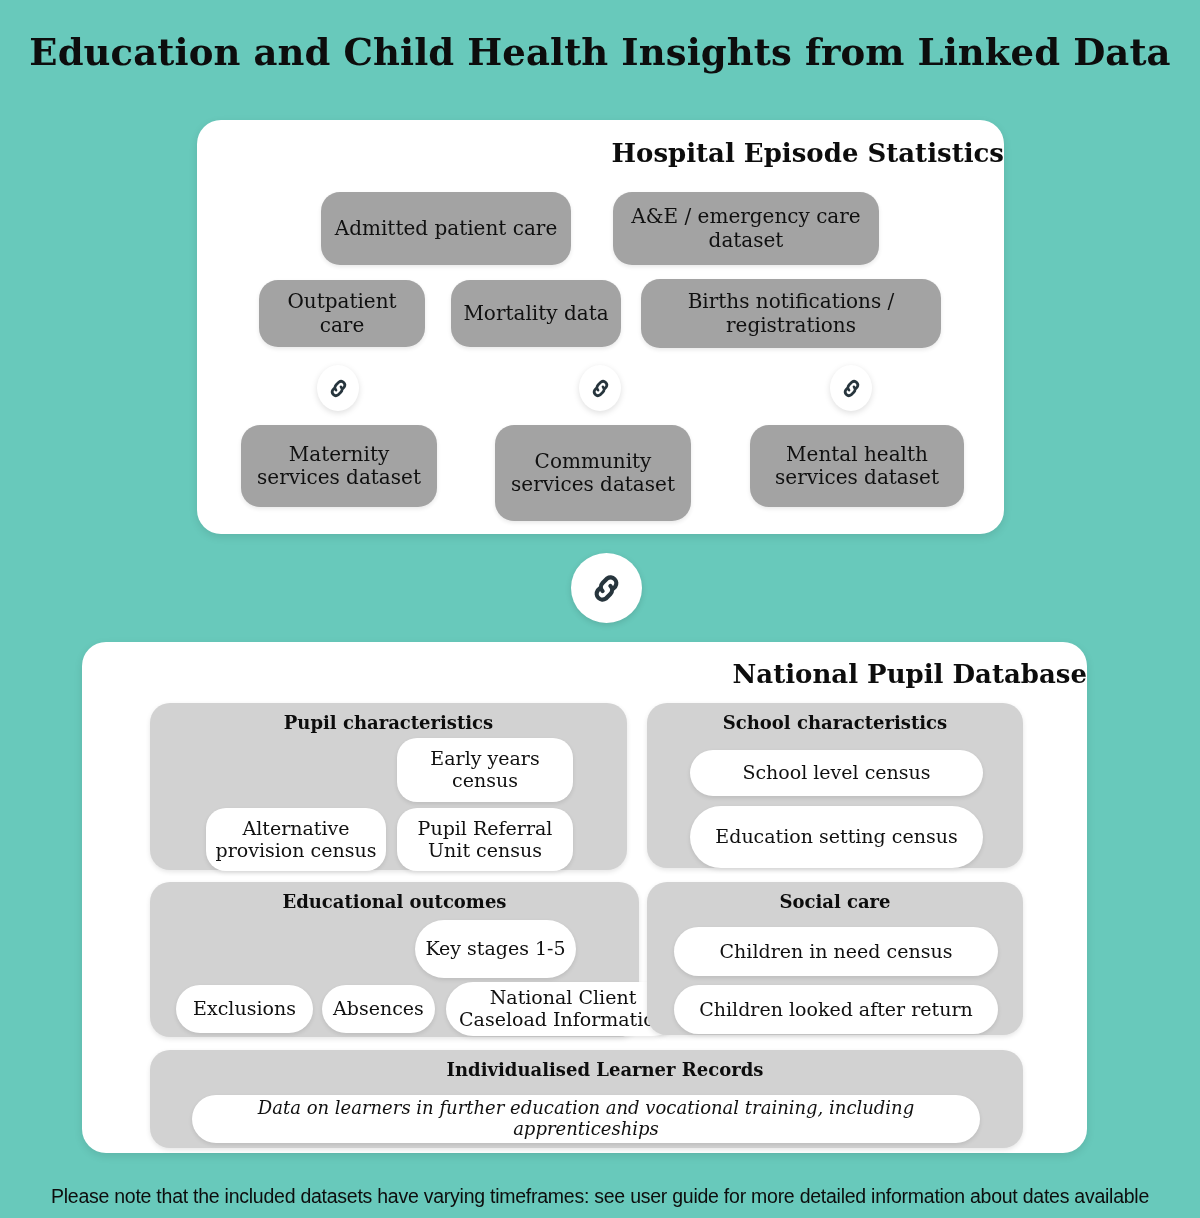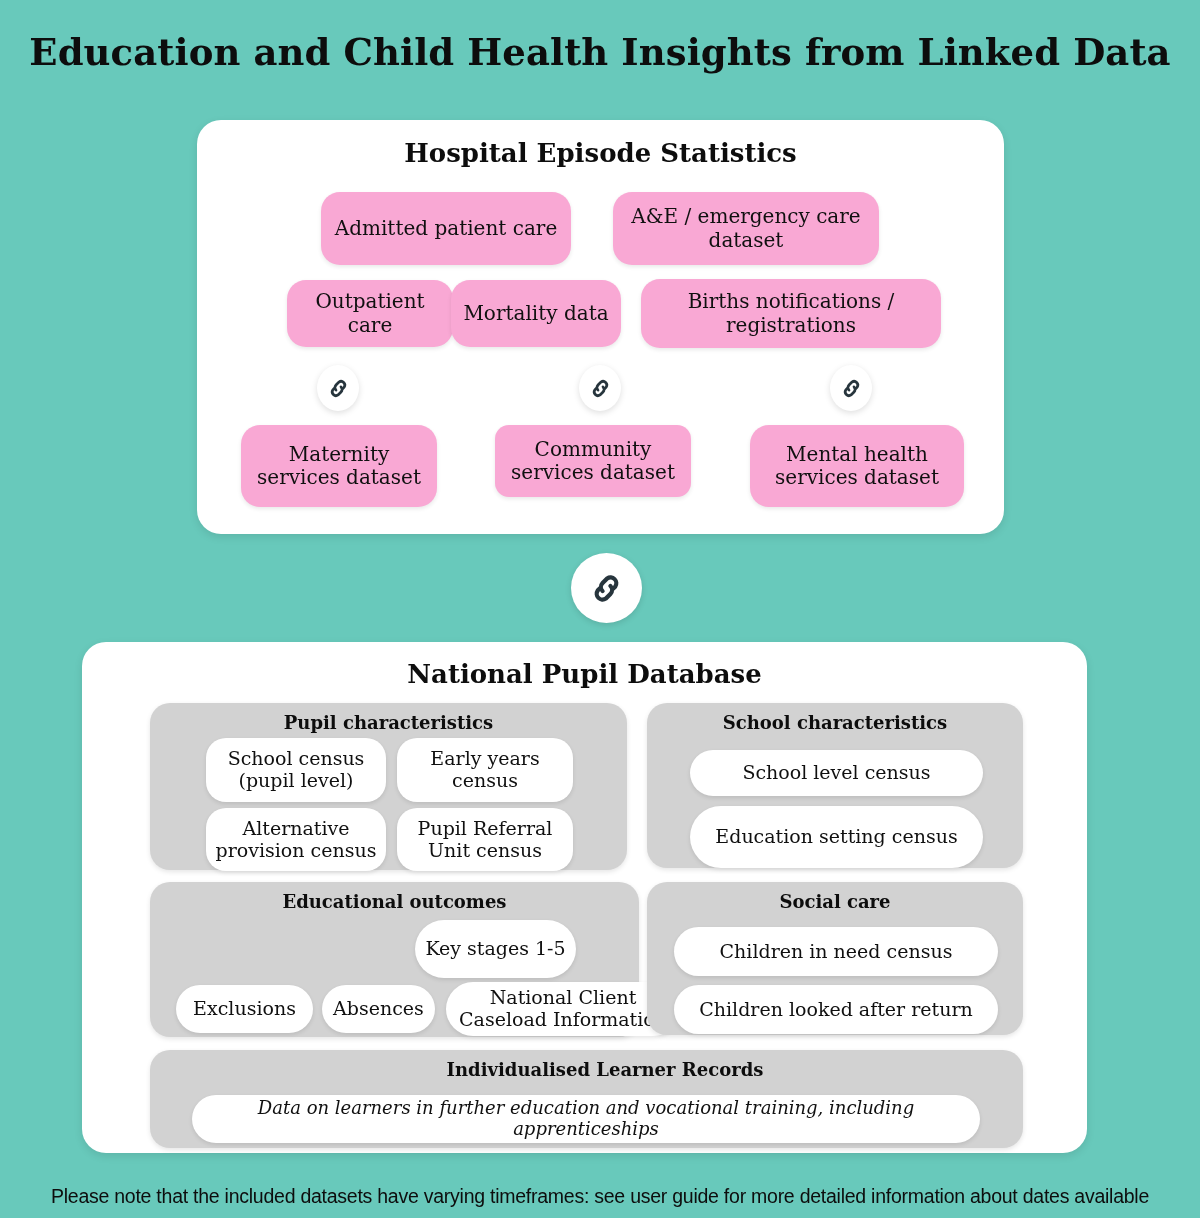--- a/index.html
+++ b/index.html
@@ -33,58 +33,58 @@
   
   .card {
     position: absolute;
     background: #ffffff;
     border-radius: 24px;
     box-shadow: 0 3px 9px rgba(0,0,0,0.10);
   }
 
   .card-title {
     width: 100%;
-    text-align: center;
+    text-align: right;
     font-size: 26px;
     font-weight: bold;
     color: #0d0d0d;
   }
 
   #hes-card { left: 197px; top: 120px; width: 807px; height: 414px; }
   #hes-card .card-title { margin-top: 18px; }
 
   #npd-card { left: 82px; top: 642px; width: 1005px; height: 511px; }
   #npd-card .card-title { margin-top: 17px; }
 
   
   .pill {
-    background: #f9a8d4;
+    background: #a3a3a3;
     border-radius: 19px;
     display: flex;
     align-items: center;
     justify-content: center;
     text-align: center;
     font-size: 20px;
     line-height: 1.16;
     color: #101010;
     box-shadow: 0 2px 4px rgba(0,0,0,0.09);
     padding: 12px 10px;
     position: absolute;
   }
 
   
   .hes-r1a { left: 124px; top: 72px;  width: 250px; height: 73px; }
   .hes-r1b { left: 416px; top: 72px;  width: 266px; height: 73px; }
   
-  .hes-r2a { left: 62px;  top: 160px; width: 166px; height: 67px; margin-left: 28px; }
+  .hes-r2a { left: 62px;  top: 160px; width: 166px; height: 67px; }
   .hes-r2b { left: 254px; top: 160px; width: 170px; height: 67px; }
   .hes-r2c { left: 444px; top: 159px; width: 300px; height: 69px; }
   
   .hes-r3a { left: 44px;  top: 305px; width: 196px; height: 82px; }
-  .hes-r3b { left: 298px; top: 305px; width: 196px; height: 72px; border-radius: 14px; }
+  .hes-r3b { left: 298px; top: 305px; width: 196px; height: 96px; }
   .hes-r3c { left: 553px; top: 305px; width: 214px; height: 82px; }
 
   
   .link-badge {
     position: absolute;
     background: #ffffff;
     border-radius: 50%;
     display: flex;
     align-items: center;
     justify-content: center;
@@ -240,21 +240,20 @@
       <path d="M14.4 10.4 A3.6 3.6 0 0 1 14.4 15.4 L11.6 18.2 A3.6 3.6 0 0 1 6.6 13.2 L7.8 12"></path>
     </g>
   </svg>
 </div>
 
 <div class="card" id="npd-card">
   <div class="card-title">National Pupil Database</div>
 
   <div class="group" id="grp-pupil">
     <div class="group-title">Pupil characteristics</div>
-    <div class="wpill pc1">School census (pupil level)</div>
     <div class="wpill pc2">Early years census</div>
     <div class="wpill pc4">Pupil Referral Unit census</div>
     <div class="wpill pc3">Alternative provision census</div>
   </div>
 
   <div class="group" id="grp-school">
     <div class="group-title">School characteristics</div>
     <div class="wpill round sc1">School level census</div>
     <div class="wpill round sc2">Education setting census</div>
   </div>

